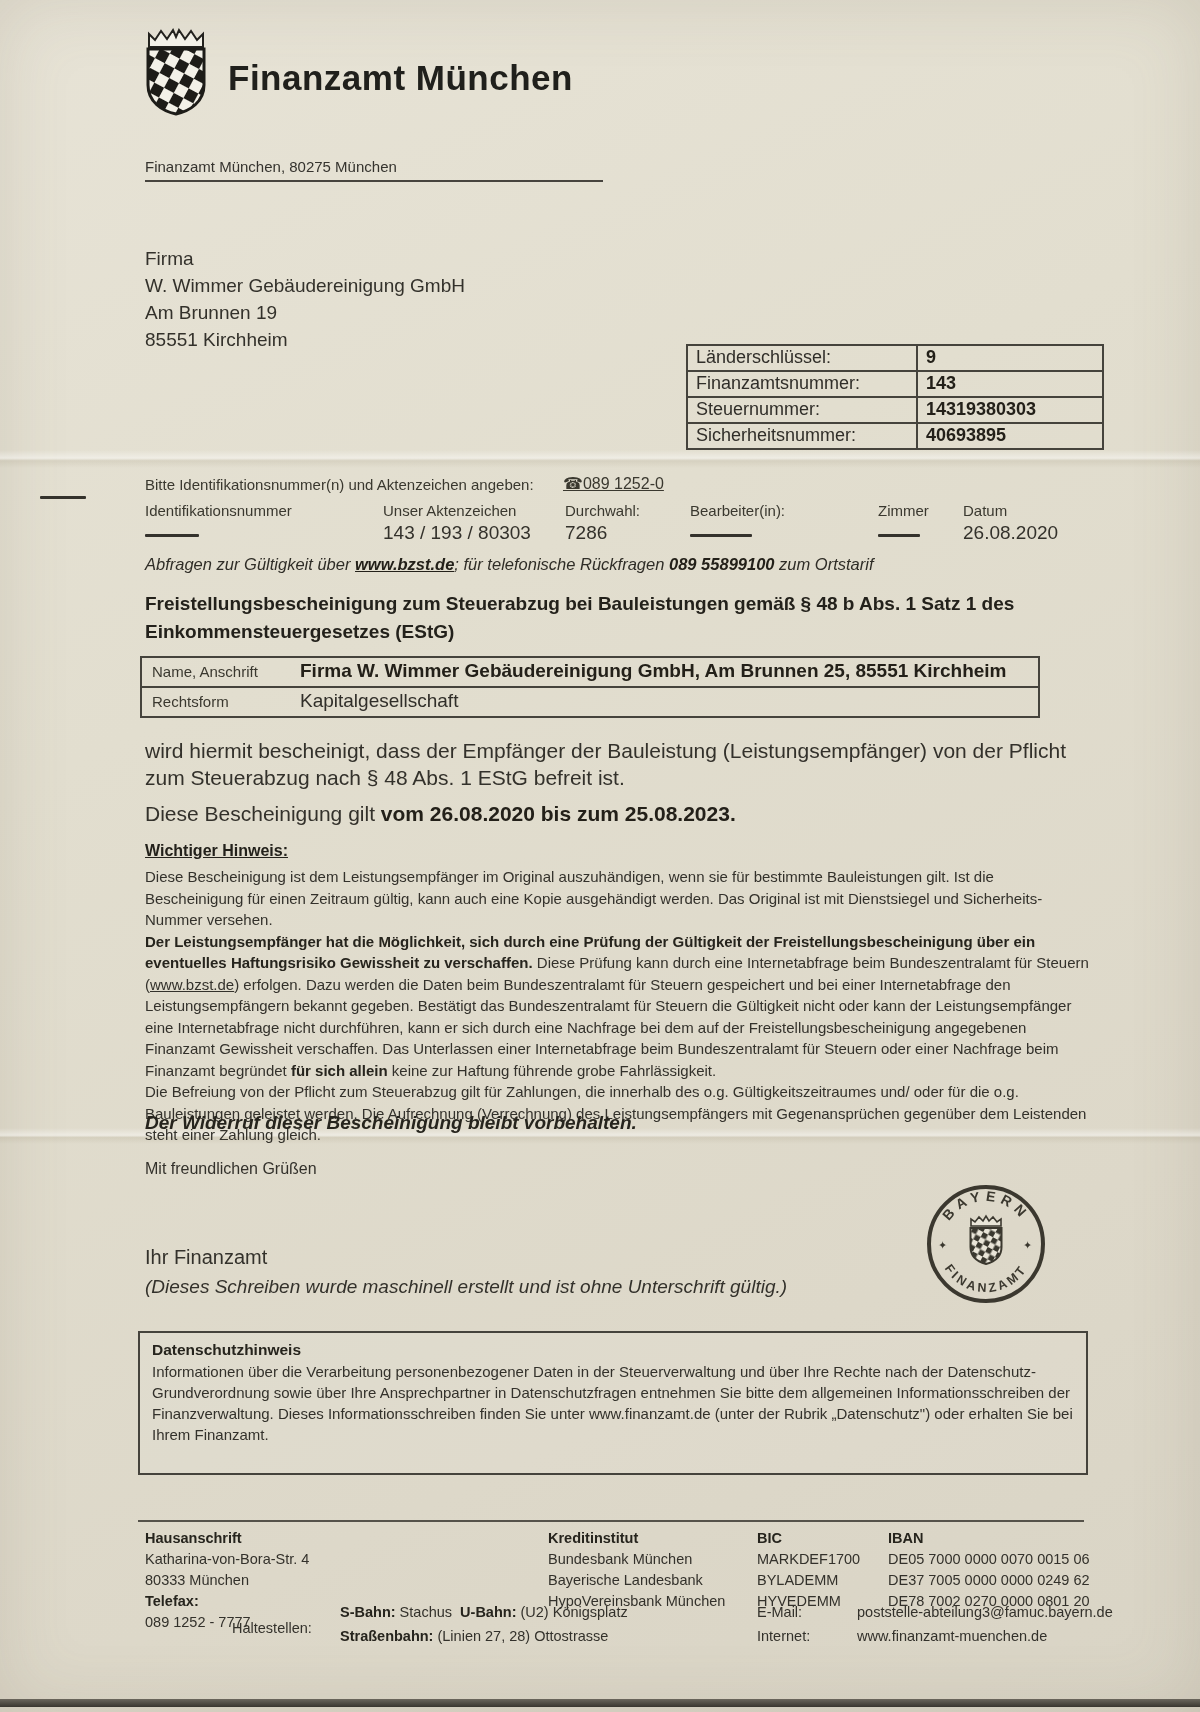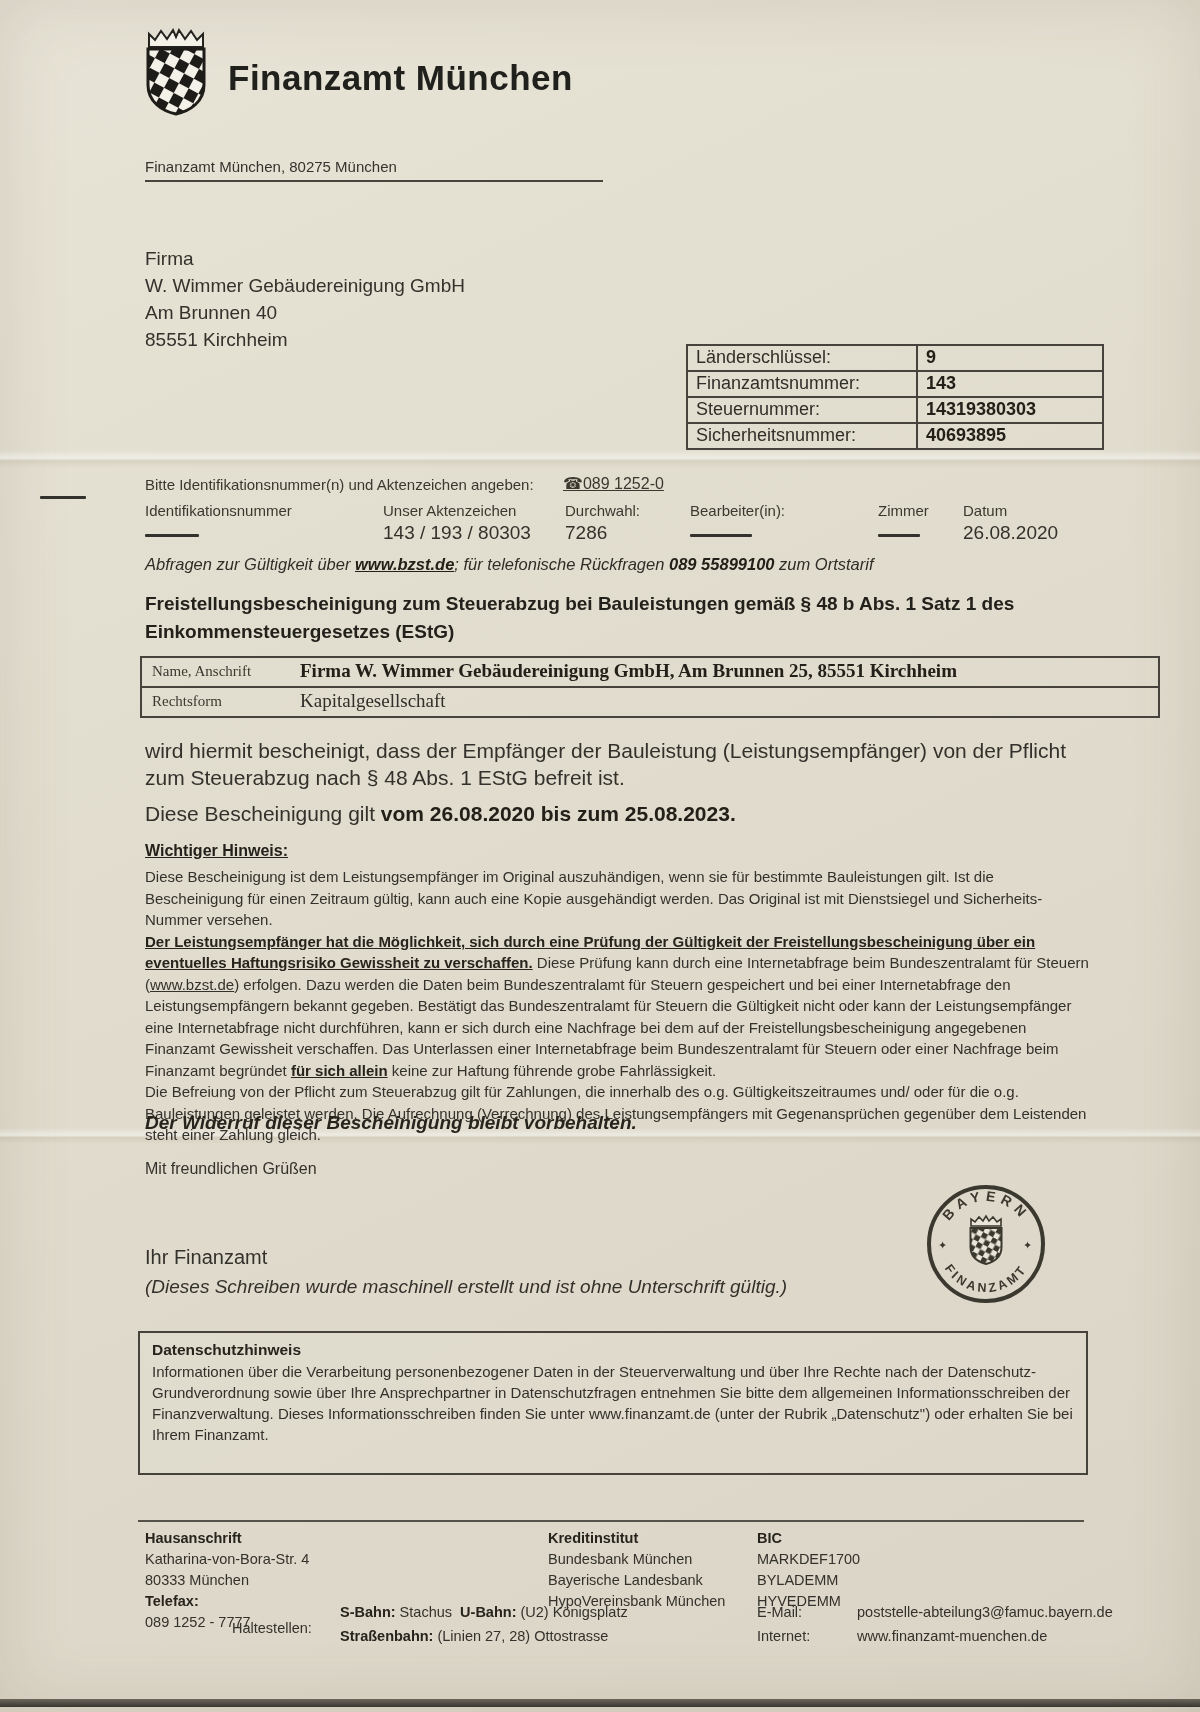--- a/index.html
+++ b/index.html
@@ -20,28 +20,28 @@
   .info-table td{border:2px solid #45433c;font-size:18px;padding:1px 8px 2px 8px;height:21px;margin-top:8px;}
   .info-table td.lbl{width:212px;}
   .info-table td.val{width:168px;font-weight:bold;color:#232019;}
   
   .small-lbl{font-size:15px;color:#3a382f;}
   .ref-val{font-size:19px;color:#33312b;}
   .dash{height:3px;background:#34322c;border-radius:1px;}
   .validity-note{font-size:16.5px;font-style:italic;color:#2f2d27;}
   .subject{font-size:19px;font-weight:bold;line-height:28px;color:#23211b;width:935px;}
   
-  .app-table{border-collapse:collapse;width:1020px;font-family:Liberation Serif, serif;}
+  .app-table{border-collapse:collapse;width:900px;}
   .app-table td{border:2px solid #45433c;padding:2px 10px 4px 10px;}
   .app-table td.lbl{width:128px;font-size:15px;color:#3a382f;border-right:none;}
   .app-table td.val{font-size:19px;border-left:none;}
   .body-text{font-size:21px;line-height:27px;color:#33312b;width:935px;}
   .notice-title{font-size:16px;font-weight:bold;text-decoration:underline;color:#23211b;}
   .notice-body{font-size:15px;line-height:21.5px;color:#33312b;width:948px;}
-  .notice-body .b{font-weight:bold;color:#26241d;text-decoration:underline;}
+  .notice-body .b{font-weight:bold;color:#26241d;}
   .u{text-decoration:underline;}
   .revocation{font-size:19px;font-weight:bold;font-style:italic;color:#26241d;}
   .closing{font-size:16px;color:#33312b;}
   .sig1{font-size:20px;color:#33312b;}
   .sig2{font-size:19px;font-style:italic;color:#33312b;}
   
   .privacy-box{width:922px;border:2px solid #45433c;padding:8px 12px 28px 12px;background:rgba(255,255,255,.06);}
   .privacy-title{font-size:15.5px;font-weight:bold;color:#26241d;margin-bottom:2px;}
   .privacy-text{font-size:15px;line-height:21px;color:#33312b;}
   
@@ -71,21 +71,21 @@
     <path d="M11 21 L11 8 L17 14 L23 5 L29 13 L35 4 L38 11 L41 4 L47 13 L53 5 L59 14 L65 8 L65 21 Z" fill="#f3f1e8" stroke="#23221e" stroke-width="2"></path>
     <path d="M10 23 h56 v36 c0 17 -14 26 -28 29 c-14 -3 -28 -12 -28 -29 z" fill="url(#loz)" stroke="#1d1c18" stroke-width="3"></path>
   </svg>
   <div class="abs agency-title" style="left:228px;top:58px;">Finanzamt München</div>
 
   <div class="abs sender-line" style="left:145px;top:158px;">Finanzamt München, 80275 München</div>
 
   <div class="abs recipient" style="left:145px;top:245px;">
     <div>Firma</div>
     <div>W. Wimmer Gebäudereinigung GmbH</div>
-    <div>Am Brunnen 40</div>
+    <div>Am Brunnen 19</div>
     <div>85551 Kirchheim</div>
   </div>
 
   <table class="abs info-table" style="left:686px;top:344px;">
     <tbody>
         <tr>
       <td class="lbl">Länderschlüssel:</td>
       <td class="val">9</td>
     </tr>
     <tr>
@@ -205,20 +205,26 @@
     <div>HypoVereinsbank München</div>
   </div>
 
   <div class="abs f" style="left:757px;top:1528px;">
     <div class="b">BIC</div>
     <div>MARKDEF1700</div>
     <div>BYLADEMM</div>
     <div>HYVEDEMM</div>
   </div>
 
+  <div class="abs f" style="left:888px;top:1528px;">
+    <div class="b">IBAN</div>
+    <div>DE05 7000 0000 0070 0015 06</div>
+    <div>DE37 7005 0000 0000 0249 62</div>
+    <div>DE78 7002 0270 0000 0801 20</div>
+  </div>
 
   <span class="abs f" style="left:232px;top:1618px;">Haltestellen:</span>
   <div class="abs f" style="left:340px;top:1602px;">
     <span class="b">S-Bahn:</span><span style="white-space:pre;"> Stachus  </span><span class="b">U-Bahn:</span><span> (U2) Königsplatz</span>
   </div>
   <div class="abs f" style="left:340px;top:1626px;">
     <span class="b">Straßenbahn:</span><span> (Linien 27, 28) Ottostrasse</span>
   </div>
 
   <span class="abs f b" style="left:757px;top:1602px;">E-Mail:</span>

